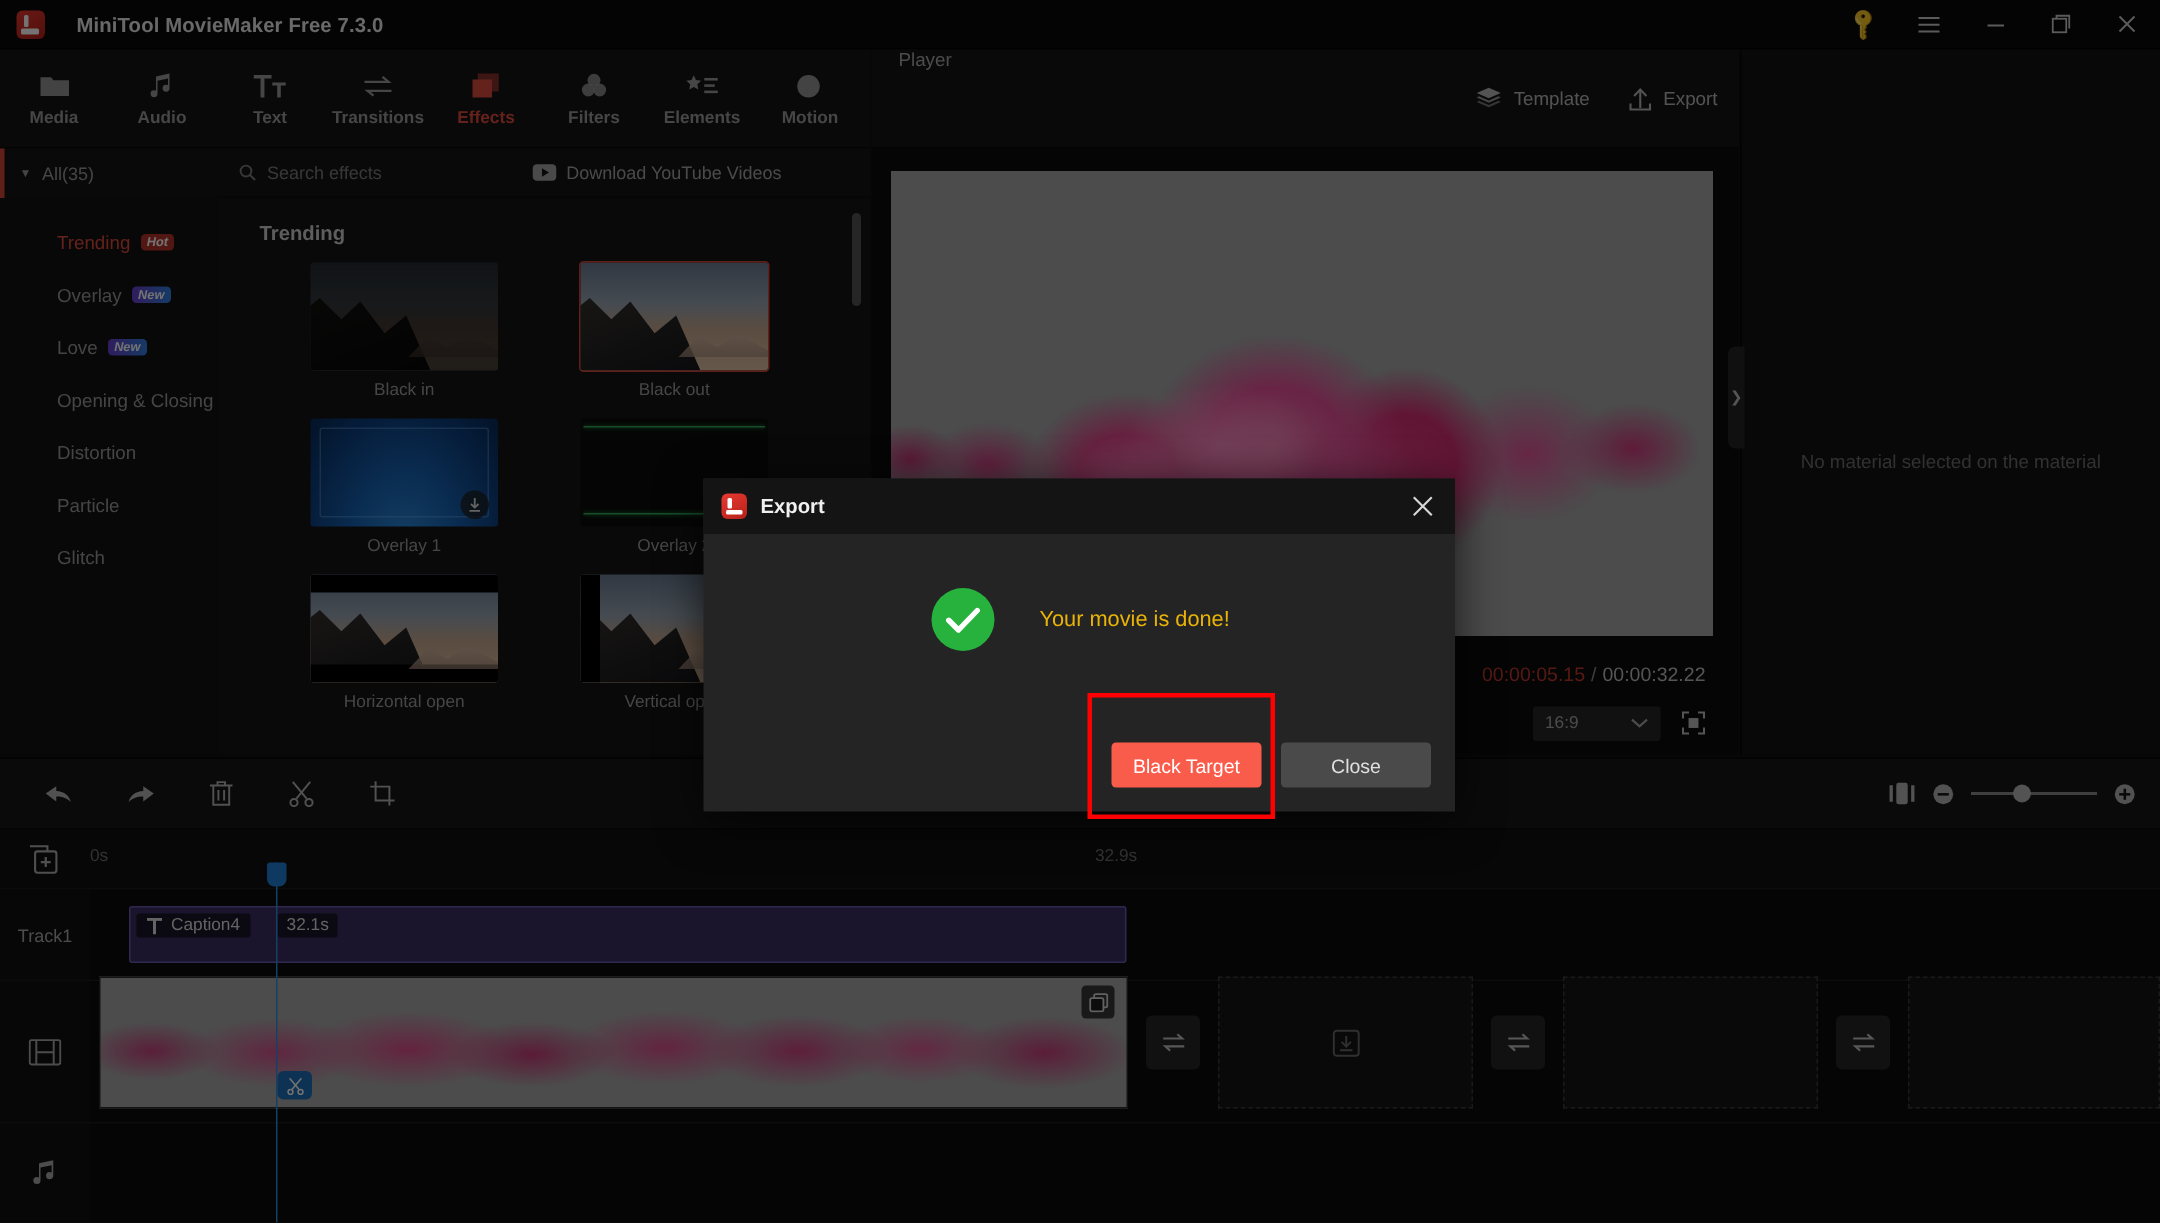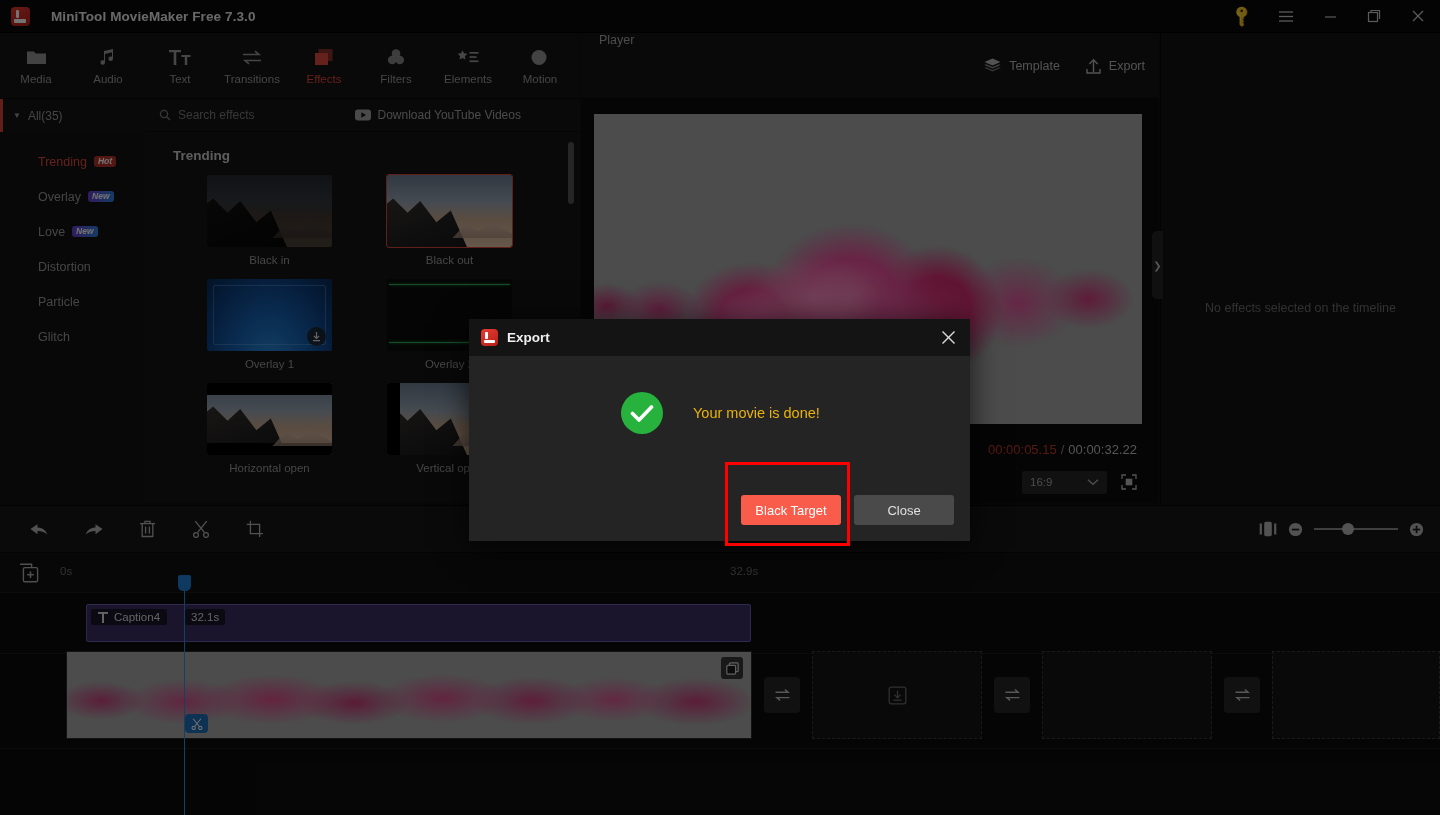--- a/index.html
+++ b/index.html
@@ -41,20 +41,21 @@
     width: 44px; height: 33px; display: flex; align-items: center; justify-content: center;
     color: #c9c9c9;
   }
   .key-icon { color: #d2a616; font-size: 15px; transform: rotate(-45deg); }
 
   
   .toolbar {
     position: absolute; left: 0; top: 33px; width: 580px; height: 66px;
     background: #161616; display: flex; align-items: center;
     border-bottom: 1px solid #070707;
+    font-weight: bold;
   }
   .tab {
     width: 72px; height: 66px; display: flex; flex-direction: column;
     align-items: center; justify-content: center; gap: 5px;
     color: #9b9b9b; font-size: 11.5px; cursor: pointer;
   }
   .tab .ticon { height: 22px; display:flex; align-items:center; justify-content:center; }
   .tab.active { color: #e04a3c; }
 
   
@@ -506,20 +507,23 @@
       <span>Trending</span>
       <span class="badge hot">Hot</span>
     </div>
     <div class="cat-item">
       <span>Overlay</span>
       <span class="badge new">New</span>
     </div>
     <div class="cat-item">
       <span>Love</span>
       <span class="badge new">New</span>
+    </div>
+    <div class="cat-item">
+      <span>Opening &amp; Closing</span>
     </div>
     <div class="cat-item">
       <span>Distortion</span>
     </div>
     <div class="cat-item">
       <span>Particle</span>
     </div>
     <div class="cat-item">
       <span>Glitch</span>
     </div>
@@ -659,21 +663,21 @@
             <rect x="4.7" y="4.7" width="6.6" height="6.6" fill="currentColor"></rect>
           </svg>
       </div>
     </div>
   </div>
 
   <div class="right-panel">
     <div class="rp-collapse">
       <span>❯</span>
     </div>
-    <div class="rp-empty">No effects selected on the timeline</div>
+    <div class="rp-empty">No material selected on the material</div>
   </div>
 
   <div class="tl-toolbar">
     <div class="tlb-btn" style="margin-left:12px">
       <svg width="21" height="17" viewBox="0 0 21 17" fill="currentColor">
           <path d="M8.5 3.2v3.2c5 .3 8.5 2.6 9.8 7.4-2.3-2.6-5.4-3.8-9.8-3.8v3.3L1.5 8z"></path>
         </svg>
     </div>
     <div class="tlb-btn">
       <svg width="21" height="17" viewBox="0 0 21 17" fill="currentColor">
@@ -748,20 +752,44 @@
             <line x1="11.5" y1="8.4" x2="11.5" y2="15"></line>
             <line x1="8.2" y1="11.7" x2="14.8" y2="11.7"></line>
           </g>
         </svg>
     </div>
     <div class="tick-0">0s</div>
     <div class="tick-mid">32.9s</div>
   </div>
 
   <div class="tl-area">
+    <div class="track-gutter">
+      <div class="gutter-row row-track1">
+        <span>Track1</span>
+      </div>
+      <div class="gutter-row row-video">
+        <span>
+          <svg width="22" height="19" viewBox="0 0 22 19">
+              <g stroke="currentColor" stroke-width="1.3" fill="none">
+                <rect x="0.8" y="1.4" width="20.4" height="16.2" rx="1.2"></rect>
+                <line x1="5.2" y1="1.4" x2="5.2" y2="17.6"></line>
+                <line x1="16.8" y1="1.4" x2="16.8" y2="17.6"></line>
+                <line x1="5.2" y1="9.5" x2="16.8" y2="9.5"></line>
+              </g>
+            </svg>
+        </span>
+      </div>
+      <div class="gutter-row row-audio">
+        <span>
+          <svg width="20" height="20" viewBox="0 0 20 20" fill="currentColor">
+              <path d="M7 15a2.4 2.4 0 1 1-2.4-2.4c.5 0 1 .1 1.4.4V3.5l9.5-2v10.2A2.4 2.4 0 1 1 13 9.3c.5 0 1 .1 1.4.4V4.8L7 6.3z"></path>
+            </svg>
+        </span>
+      </div>
+    </div>
 
     <div class="tl-sep" style="top:60px"></div>
     <div class="tl-sep" style="top:155px"></div>
 
     <div class="clip-caption">
       <div class="cap-tags">
         <span class="cap-name">
           <span>
             <svg width="10" height="11" viewBox="0 0 10 11" fill="currentColor">
                 <rect x="0" y="0" width="10" height="1.9"></rect>

